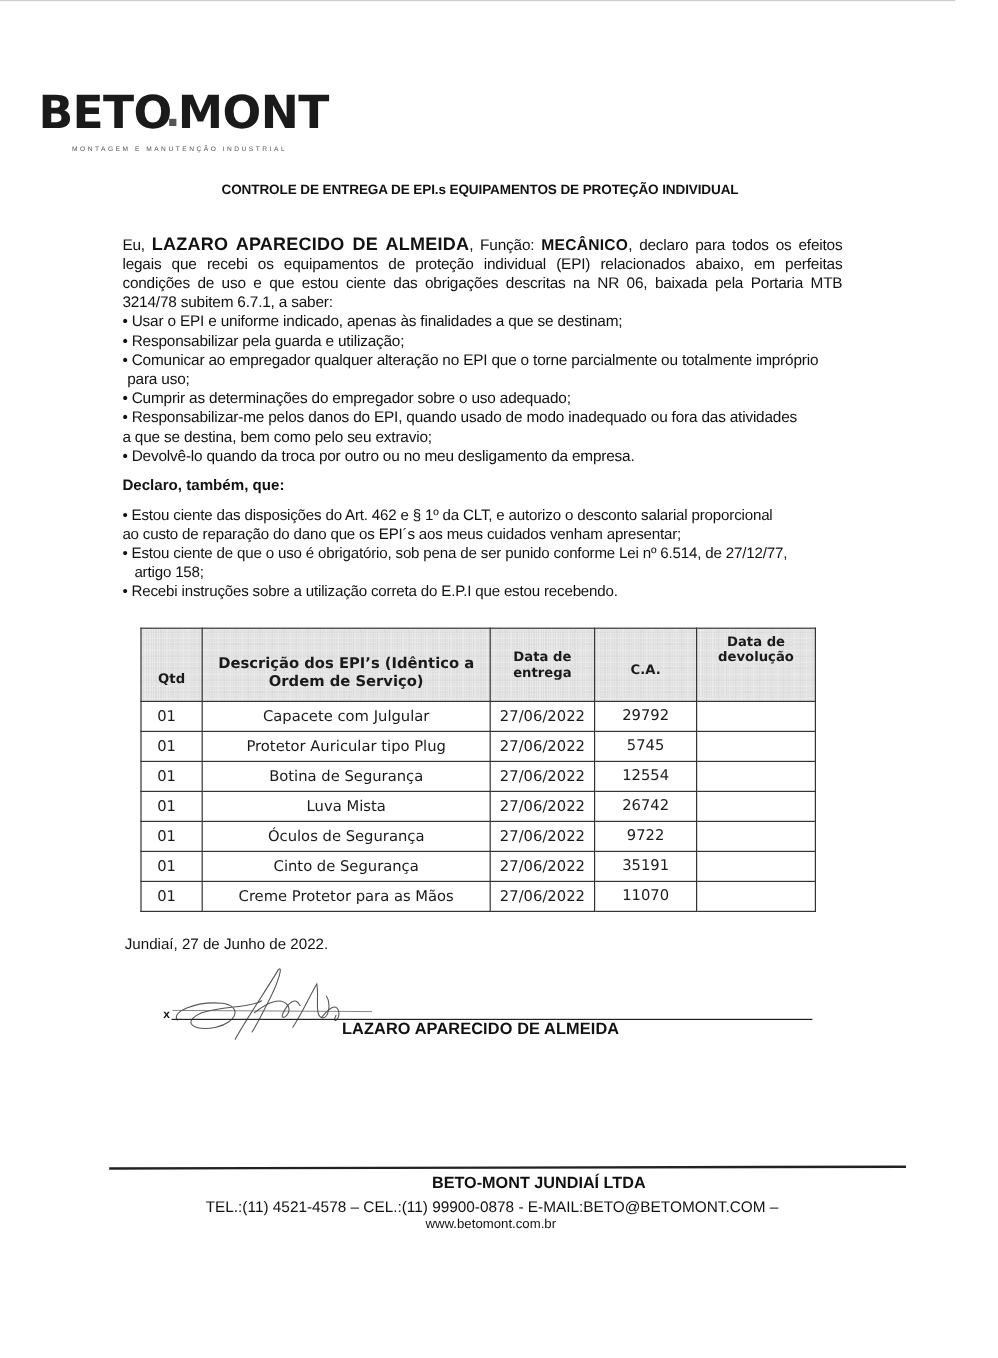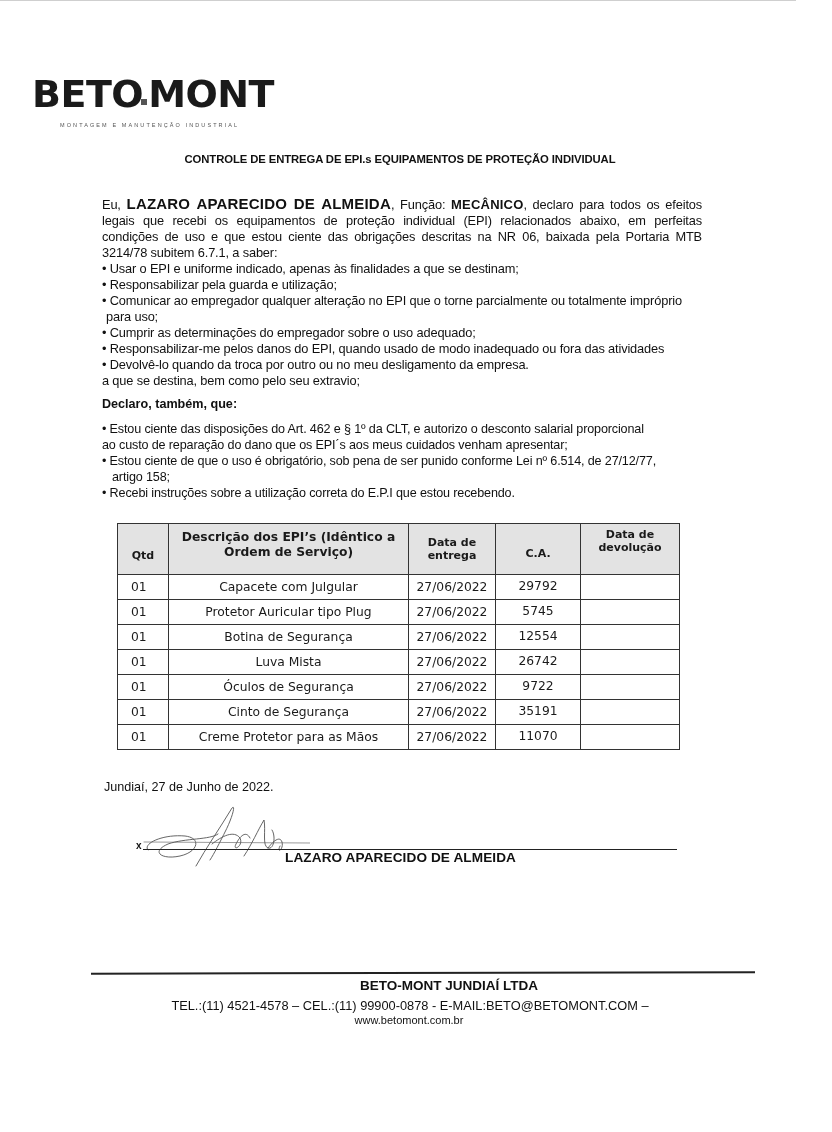--- a/index.html
+++ b/index.html
@@ -45,21 +45,21 @@
       font-family: "DejaVu Sans", sans-serif; font-size: 12px; color: #1a1a1a;
     }
     .epi-table th, .epi-table td { border: 1px solid #333; padding: 0; text-align: center; }
     .epi-table th {
       height: 38px; font-size: 11px; font-weight: bold; line-height: 13px;
       background-color: #d6d6d6;
       background-image: repeating-linear-gradient(0deg, rgba(255,255,255,0.35) 0 1px, transparent 1px 2px),
                         repeating-linear-gradient(90deg, rgba(255,255,255,0.35) 0 1px, transparent 1px 2px);
     }
     .epi-table th.h-qtd { vertical-align: bottom; padding-bottom: 12px; }
-    .epi-table th.h-desc { font-size: 12.3px; line-height: 15px; vertical-align: top; padding-top: 6px; }
+    .epi-table th.h-desc { font-size: 12.3px; line-height: 15px; vertical-align: top; padding-top: 22px; }
     .epi-table th.h-ca { vertical-align: middle; padding-top: 8px; }
     .epi-table th.h-dev { vertical-align: top; padding-top: 4px; }
     .epi-table td { height: 24px; line-height: 24px; font-size: 12.3px; }
     .epi-table td.c-qtd { text-align: left; padding-left: 13px; }
     .epi-table td.c-ca { vertical-align: top; line-height: 22px; }
 
     .city-date { left: 104px; top: 780px; font-size: 12.6px; }
 
     .sig-x { left: 136px; top: 840px; font-size: 10px; font-weight: bold; }
     .sig-line { left: 143px; top: 849px; width: 534px; height: 1px; background: #222; }
@@ -87,22 +87,22 @@
   <div class="line just"><span>Eu, </span><b>LAZARO APARECIDO DE ALMEIDA</b><span>, Função: </span><b class="b2">MECÂNICO</b><span>, declaro para todos os efeitos</span></div>
   <div class="line just">legais que recebi os equipamentos de proteção individual (EPI) relacionados abaixo, em perfeitas</div>
   <div class="line just">condições de uso e que estou ciente das obrigações descritas na NR 06, baixada pela Portaria MTB</div>
   <div class="line">3214/78 subitem 6.7.1, a saber:</div>
   <div class="line">• Usar o EPI e uniforme indicado, apenas às finalidades a que se destinam;</div>
   <div class="line">• Responsabilizar pela guarda e utilização;</div>
   <div class="line">• Comunicar ao empregador qualquer alteração no EPI que o torne parcialmente ou totalmente impróprio</div>
   <div class="line" style="padding-left:4px">  para uso;</div>
   <div class="line">• Cumprir as determinações do empregador sobre o uso adequado;</div>
   <div class="line">• Responsabilizar-me pelos danos do EPI, quando usado de modo inadequado ou fora das atividades</div>
+  <div class="line">a que se destina, bem como pelo seu extravio;</div>
   <div class="line">• Devolvê-lo quando da troca por outro ou no meu desligamento da empresa.</div>
-  <div class="line">a que se destina, bem como pelo seu extravio;</div>
 </div>
 
 <div class="abs decl-heading">Declaro, também, que:</div>
 <div class="abs decl">
   <div class="line">•  Estou ciente das disposições do Art. 462 e § 1º da CLT, e autorizo o desconto salarial proporcional</div>
   <div class="line">ao custo de reparação do dano que os EPI´s aos meus cuidados venham apresentar;</div>
   <div class="line">•  Estou ciente de que o uso é obrigatório, sob pena de ser punido conforme Lei nº 6.514, de 27/12/77,</div>
   <div class="line" style="padding-left:10px">    artigo 158;</div>
   <div class="line">•  Recebi instruções sobre a utilização correta do E.P.I que estou recebendo.</div>
 </div>

